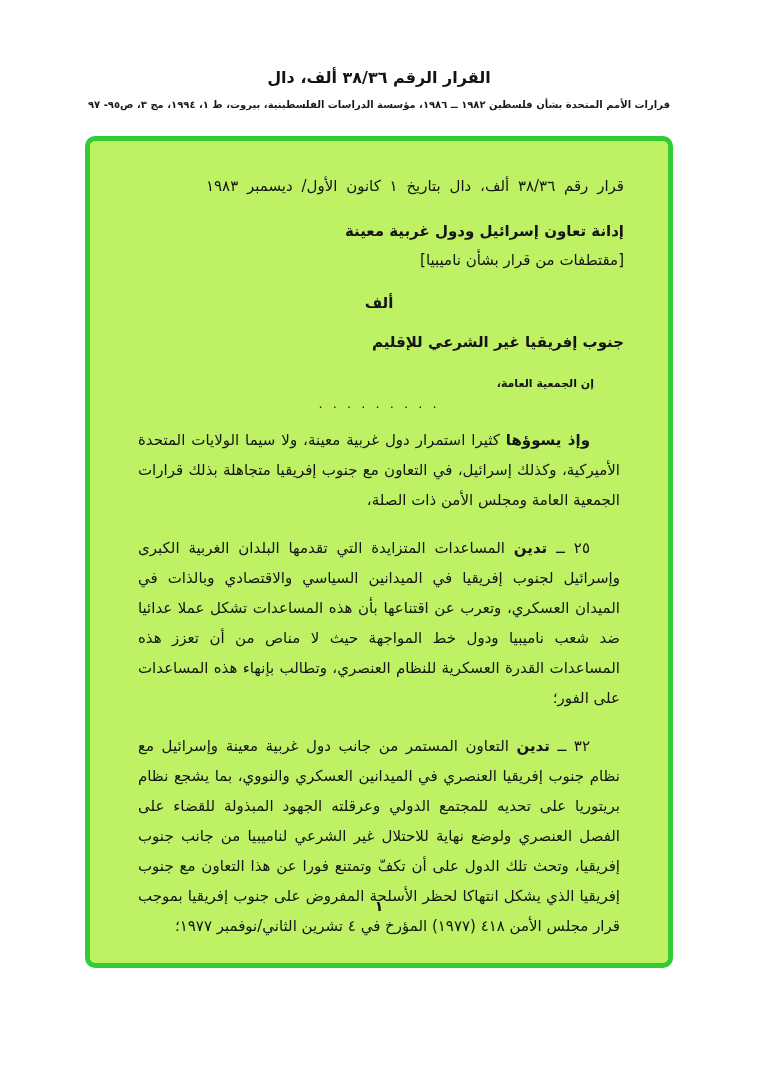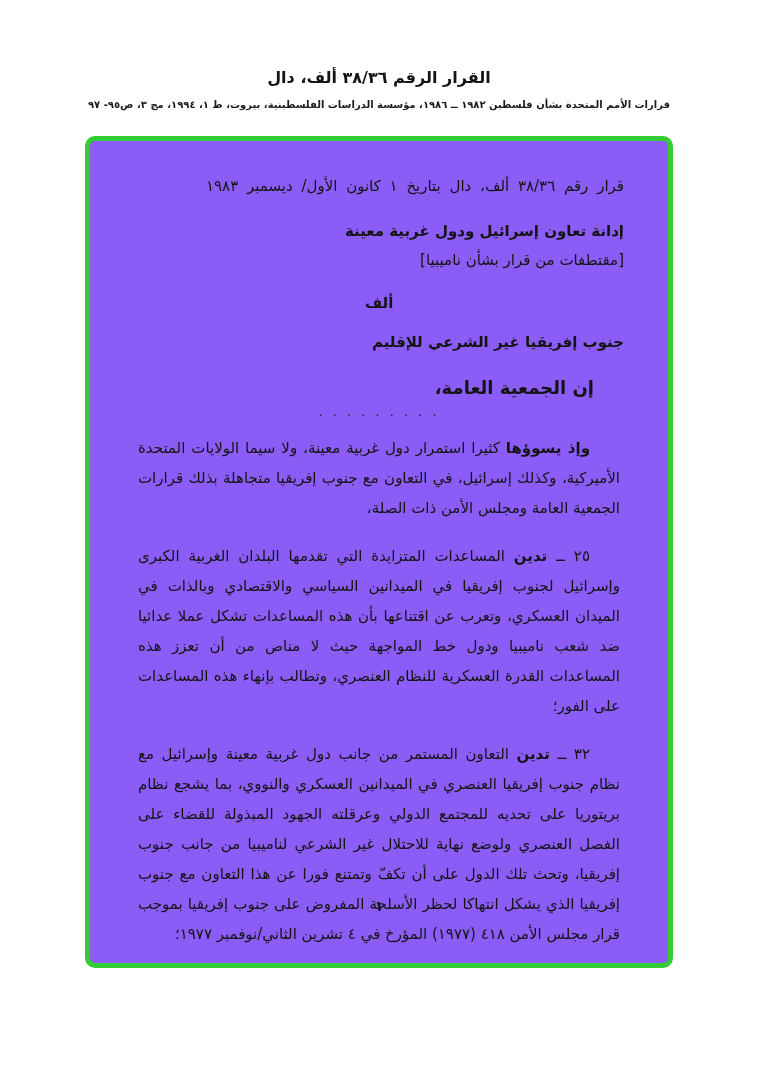--- a/index.html
+++ b/index.html
@@ -33,21 +33,21 @@
     color: #1a1a1a;
   }
   .green-box {
     width: 588px;
     height: 832px;
     margin: 26px auto 0;
     border: 5px solid #33cc33;
     border-radius: 10px;
     padding: 30px 44px 24px;
     overflow: hidden;
-    background: #8b5cf6;
+    background: #bef264;
   }
   .intro {
     text-align: justify;
     font-size: 15px;
     line-height: 2.0;
     word-spacing: 4px;
     margin: 0 0 16px;
   }
   .center-line {
     text-align: right;
@@ -58,21 +58,21 @@
   .title-block { margin: 4px 0 16px; }
   .section-letter {
     text-align: center;
     font-weight: bold;
     font-size: 15px;
     margin: 18px 0 16px;
   }
   .heading-block { margin: 6px 0 20px; }
   .salutation {
     font-weight: bold;
-    font-size: 18px;
+    font-size: 11px;
     text-indent: 30px;
     margin: 4px 0 0;
   }
   .ellipsis-line {
     text-align: center;
     font-size: 13px;
     letter-spacing: 3px;
     margin: 6px 0 14px;
     color: #222;
   }

